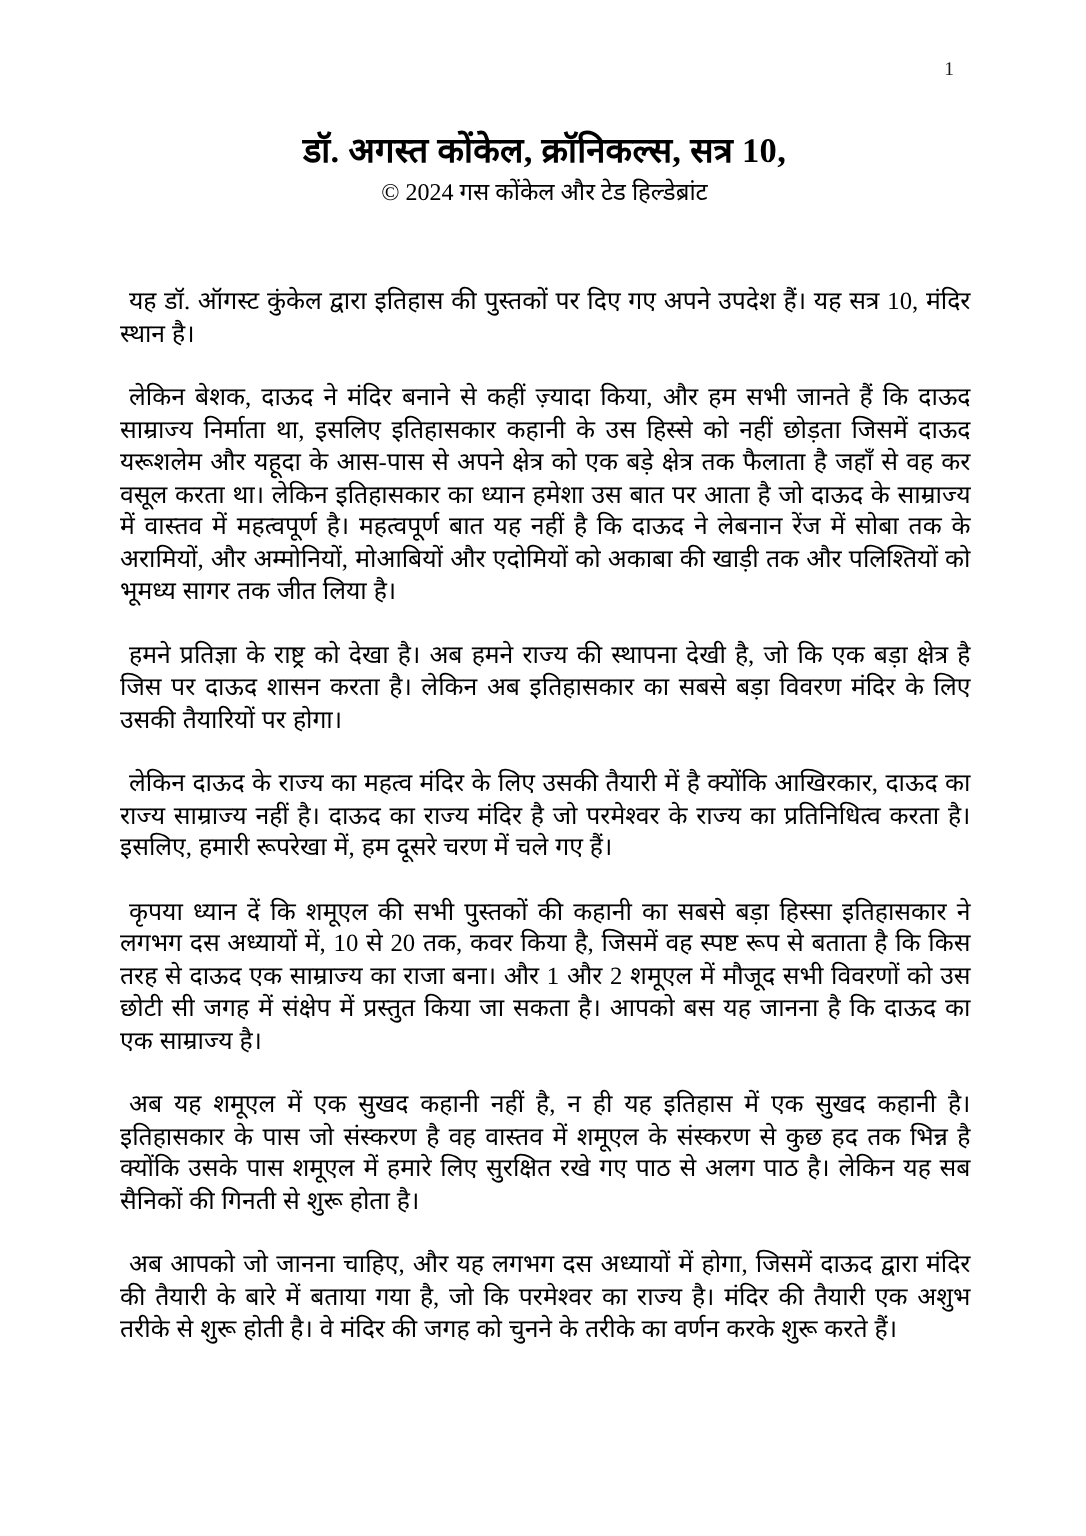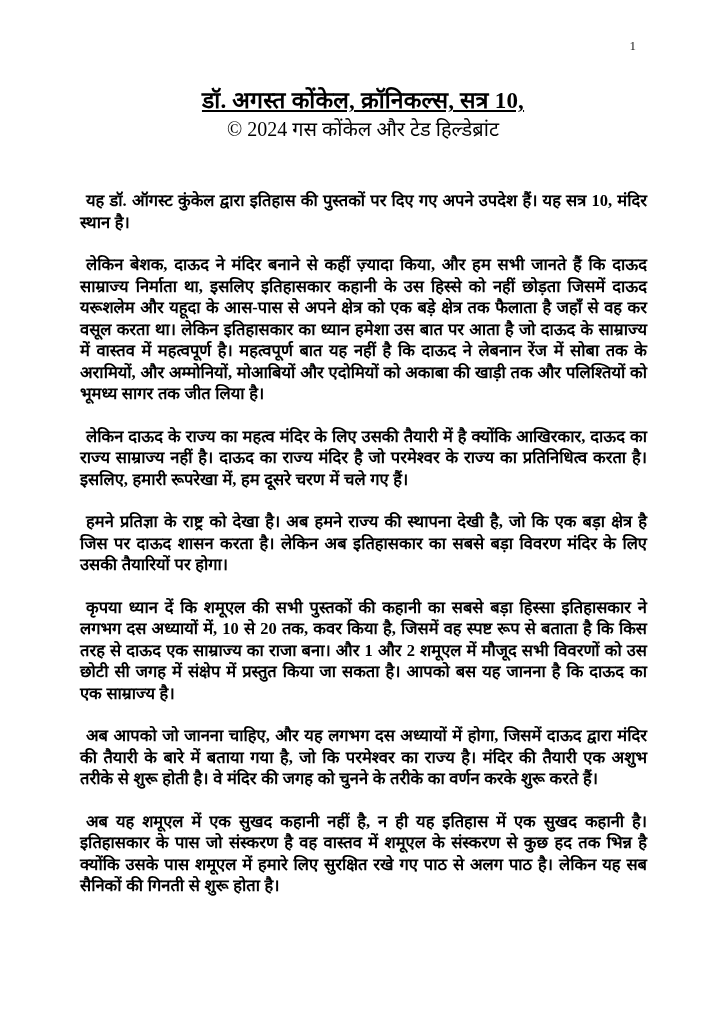--- a/index.html
+++ b/index.html
@@ -36,58 +36,56 @@
     top: 86px;
     left: 80px;
     width: 566px;
     text-align: center;
   }
   .title-line {
     font-size: 23px;
     font-weight: bold;
     line-height: 30px;
     letter-spacing: 0.2px;
-    text-decoration: underline;
   }
   .copyright-line {
-    font-size: 20px;
+    font-size: 16px;
     line-height: 22px;
     margin-top: 2px;
   }
   .content {
     position: absolute;
     top: 190px;
     left: 80px;
     width: 567px;
   }
   .content p {
     margin: 0 0 21px 0;
     font-size: 16.5px;
     line-height: 21.5px;
     text-align: justify;
     text-indent: 6px;
     word-spacing: 0.5px;
-    font-weight: bold;
   }
 </style>
 </head>
 <body>
 
 <div class="page">
 
   <div class="page-number">1</div>
 
   <div class="title-block">
     <div class="title-line">डॉ. अगस्त कोंकेल, क्रॉनिकल्स, सत्र 10,</div>
     <div class="copyright-line">© 2024 गस कोंकेल और टेड हिल्डेब्रांट</div>
   </div>
 
   <div class="content">
     <p>यह डॉ. ऑगस्ट कुंकेल द्वारा इतिहास की पुस्तकों पर दिए गए अपने उपदेश हैं। यह सत्र 10, मंदिर स्थान है।</p>
     <p>लेकिन बेशक, दाऊद ने मंदिर बनाने से कहीं ज़्यादा किया, और हम सभी जानते हैं कि दाऊद साम्राज्य निर्माता था, इसलिए इतिहासकार कहानी के उस हिस्से को नहीं छोड़ता जिसमें दाऊद यरूशलेम और यहूदा के आस-पास से अपने क्षेत्र को एक बड़े क्षेत्र तक फैलाता है जहाँ से वह कर वसूल करता था। लेकिन इतिहासकार का ध्यान हमेशा उस बात पर आता है जो दाऊद के साम्राज्य में वास्तव में महत्वपूर्ण है। महत्वपूर्ण बात यह नहीं है कि दाऊद ने लेबनान रेंज में सोबा तक के अरामियों, और अम्मोनियों, मोआबियों और एदोमियों को अकाबा की खाड़ी तक और पलिश्तियों को भूमध्य सागर तक जीत लिया है।</p>
+    <p>हमने प्रतिज्ञा के राष्ट्र को देखा है। अब हमने राज्य की स्थापना देखी है, जो कि एक बड़ा क्षेत्र है जिस पर दाऊद शासन करता है। लेकिन अब इतिहासकार का सबसे बड़ा विवरण मंदिर के लिए उसकी तैयारियों पर होगा।</p>
     <p>लेकिन दाऊद के राज्य का महत्व मंदिर के लिए उसकी तैयारी में है क्योंकि आखिरकार, दाऊद का राज्य साम्राज्य नहीं है। दाऊद का राज्य मंदिर है जो परमेश्वर के राज्य का प्रतिनिधित्व करता है। इसलिए, हमारी रूपरेखा में, हम दूसरे चरण में चले गए हैं।</p>
-    <p>हमने प्रतिज्ञा के राष्ट्र को देखा है। अब हमने राज्य की स्थापना देखी है, जो कि एक बड़ा क्षेत्र है जिस पर दाऊद शासन करता है। लेकिन अब इतिहासकार का सबसे बड़ा विवरण मंदिर के लिए उसकी तैयारियों पर होगा।</p>
     <p>कृपया ध्यान दें कि शमूएल की सभी पुस्तकों की कहानी का सबसे बड़ा हिस्सा इतिहासकार ने लगभग दस अध्यायों में, 10 से 20 तक, कवर किया है, जिसमें वह स्पष्ट रूप से बताता है कि किस तरह से दाऊद एक साम्राज्य का राजा बना। और 1 और 2 शमूएल में मौजूद सभी विवरणों को उस छोटी सी जगह में संक्षेप में प्रस्तुत किया जा सकता है। आपको बस यह जानना है कि दाऊद का एक साम्राज्य है।</p>
+    <p>अब यह शमूएल में एक सुखद कहानी नहीं है, न ही यह इतिहास में एक सुखद कहानी है। इतिहासकार के पास जो संस्करण है वह वास्तव में शमूएल के संस्करण से कुछ हद तक भिन्न है क्योंकि उसके पास शमूएल में हमारे लिए सुरक्षित रखे गए पाठ से अलग पाठ है। लेकिन यह सब सैनिकों की गिनती से शुरू होता है।</p>
     <p>अब आपको जो जानना चाहिए, और यह लगभग दस अध्यायों में होगा, जिसमें दाऊद द्वारा मंदिर की तैयारी के बारे में बताया गया है, जो कि परमेश्वर का राज्य है। मंदिर की तैयारी एक अशुभ तरीके से शुरू होती है। वे मंदिर की जगह को चुनने के तरीके का वर्णन करके शुरू करते हैं।</p>
-    <p>अब यह शमूएल में एक सुखद कहानी नहीं है, न ही यह इतिहास में एक सुखद कहानी है। इतिहासकार के पास जो संस्करण है वह वास्तव में शमूएल के संस्करण से कुछ हद तक भिन्न है क्योंकि उसके पास शमूएल में हमारे लिए सुरक्षित रखे गए पाठ से अलग पाठ है। लेकिन यह सब सैनिकों की गिनती से शुरू होता है।</p>
   </div>
 
 </div>
 
 </body></html>

